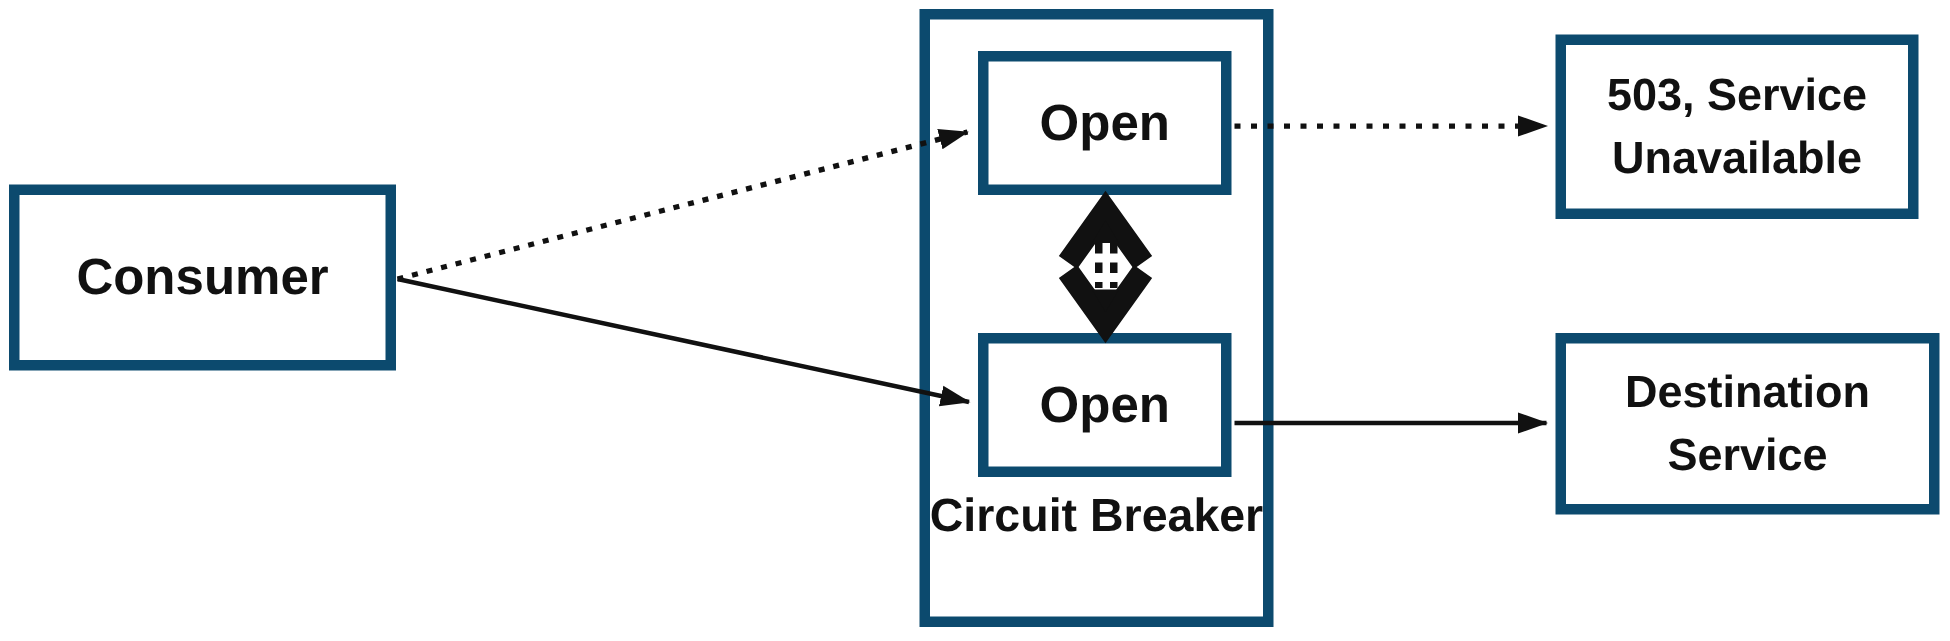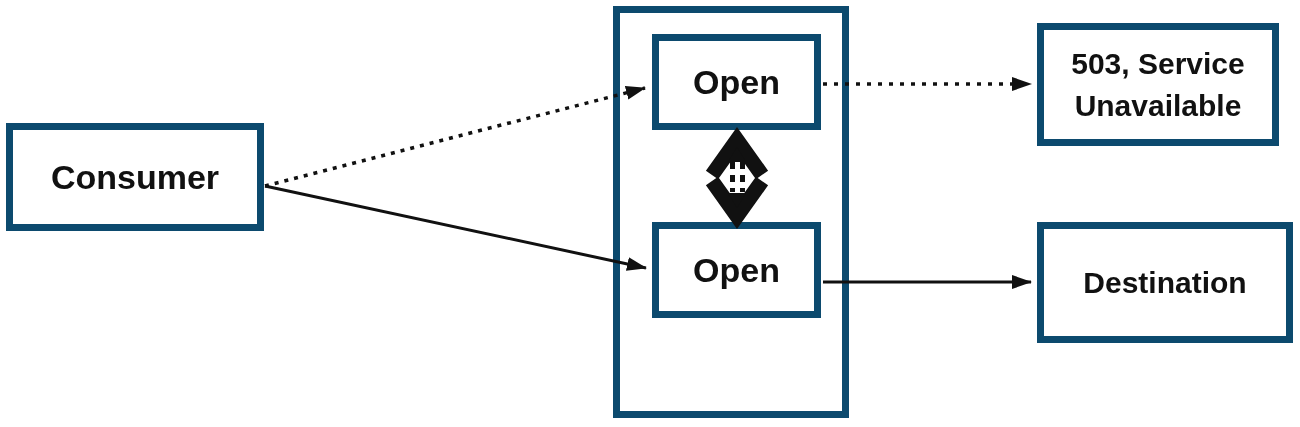--- a/index.html
+++ b/index.html
@@ -26,21 +26,21 @@
     background: #ffffff;
     display: flex;
     flex-direction: column;
     align-items: center;
     justify-content: center;
     text-align: center;
     font-weight: 600;
     z-index: 2;
   }
   .node .line { display: block; }
-  .consumer       { left: 6px;    top: 123px; width: 258px; height: 108px; font-size: 34px; }
+  .consumer       { left: 6px;    top: 123px; width: 258px; height: 124px; font-size: 34px; }
   .cb-container   { left: 613px;  top: 6px;   width: 236px; height: 412px; background: #ffffff; z-index: 1; justify-content: flex-end; padding-bottom: 14px; }
   .open-box       { left: 652px;  top: 34px;  width: 169px; height: 96px;  font-size: 34px; }
   .close-box      { left: 652px;  top: 222px; width: 169px; height: 96px;  font-size: 34px; }
   .svc503         { left: 1037px; top: 23px;  width: 242px; height: 123px; font-size: 30px; line-height: 42px; }
   .dest           { left: 1037px; top: 222px; width: 256px; height: 121px; font-size: 30px; line-height: 42px; }
   .cb-label {
     position: absolute;
     left: 613px; top: 322px; width: 236px;
     text-align: center;
     font-weight: 600;
@@ -74,28 +74,33 @@
   </div>
 
   <div class="node open-box">
     <span class="line">Open</span>
   </div>
 
   <div class="node close-box">
     <span class="line">Open</span>
   </div>
 
+  <div class="cb-label">
+    <span class="line">Circuit</span>
+    <span class="line">Breaker</span>
+  </div>
 
   <div class="node svc503">
     <span class="line">503, Service</span>
     <span class="line">Unavailable</span>
   </div>
 
   <div class="node dest">
     <span class="line">Destination</span>
+    <span class="line">Service</span>
   </div>
 
   <svg class="edges" viewBox="0 0 1300 427" xmlns="http://www.w3.org/2000/svg">
     <defs>
       <marker id="ah" markerWidth="21" markerHeight="16" refX="19" refY="8" orient="auto" markerUnits="userSpaceOnUse">
         <path d="M0,1 L20,8 L0,15 Z" fill="#111111"></path>
       </marker>
     </defs>
 
     <g>

